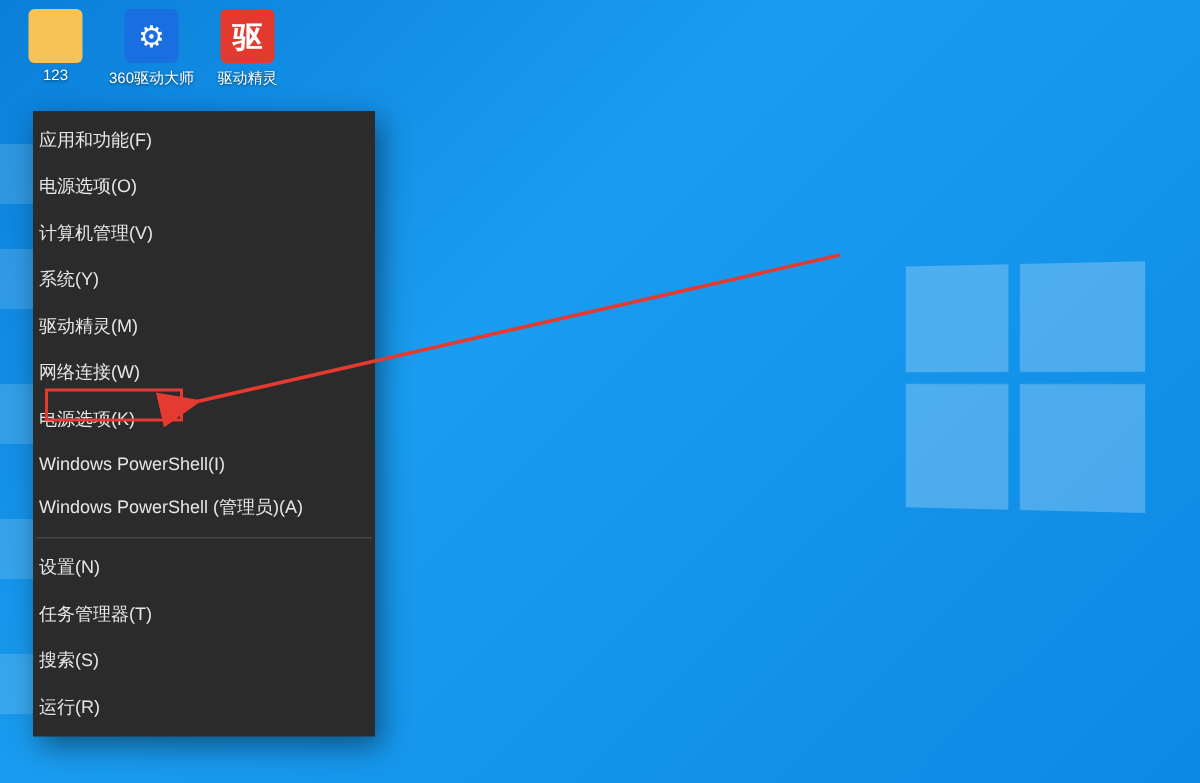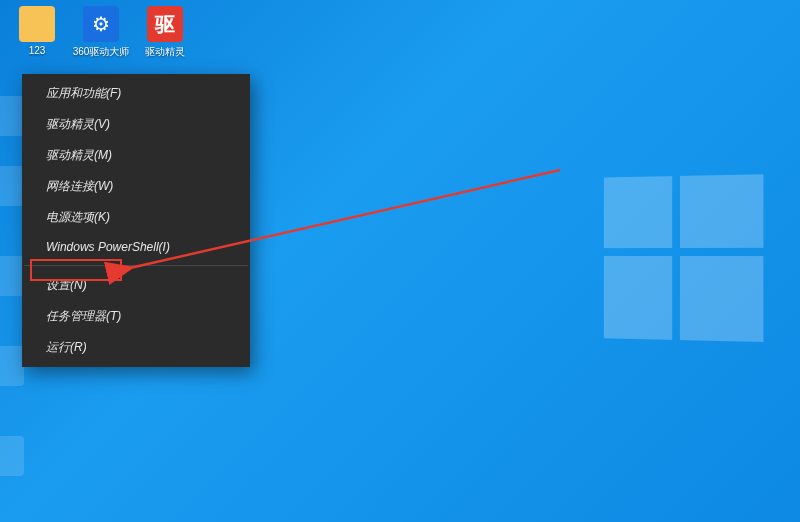--- a/index.html
+++ b/index.html
@@ -78,25 +78,24 @@
       left: 22px;
       top: 74px;
       width: 228px;
       background: #2b2b2b;
       color: #e6e6e6;
       font-size: 12px;
       box-shadow: 4px 6px 18px rgba(0,0,0,.45);
       padding: 4px 0;
     }
     .menu-item {
-      padding: 7px 24px;
+      padding: 7px 4px;
       cursor: pointer;
       white-space: nowrap;
       position: relative;
-      font-style: italic;
     }
     .sep {
       height: 1px;
       background: #474747;
       margin: 4px 2px;
     }
     .highlight-box {
       position: absolute;
       left: 30px;
       top: 259px;
@@ -141,28 +140,32 @@
 </div>
 
 <div class="left-stub" style="top:96px"></div>
 <div class="left-stub" style="top:166px"></div>
 <div class="left-stub" style="top:256px"></div>
 <div class="left-stub" style="top:346px"></div>
 <div class="left-stub" style="top:436px"></div>
 
 <div class="context-menu">
   <div class="menu-item">应用和功能(F)</div>
-  <div class="menu-item">驱动精灵(V)</div>
+  <div class="menu-item">电源选项(O)</div>
+  <div class="menu-item">计算机管理(V)</div>
+  <div class="menu-item">系统(Y)</div>
   <div class="menu-item">驱动精灵(M)</div>
   <div class="menu-item">网络连接(W)</div>
   <div class="menu-item">电源选项(K)</div>
   <div class="menu-item">Windows PowerShell(I)</div>
+  <div class="menu-item">Windows PowerShell (管理员)(A)</div>
   <div class="sep"></div>
   <div class="menu-item">设置(N)</div>
   <div class="menu-item">任务管理器(T)</div>
+  <div class="menu-item">搜索(S)</div>
   <div class="menu-item">运行(R)</div>
 
 </div>
 
 <div class="highlight-box"></div>
 
 <svg class="arrow-svg">
   <defs>
     <marker id="ah" markerWidth="12" markerHeight="10" refX="2" refY="5" orient="auto">
       <path d="M12,0 L0,5 L12,10 Z" fill="#e53a2f"></path>

